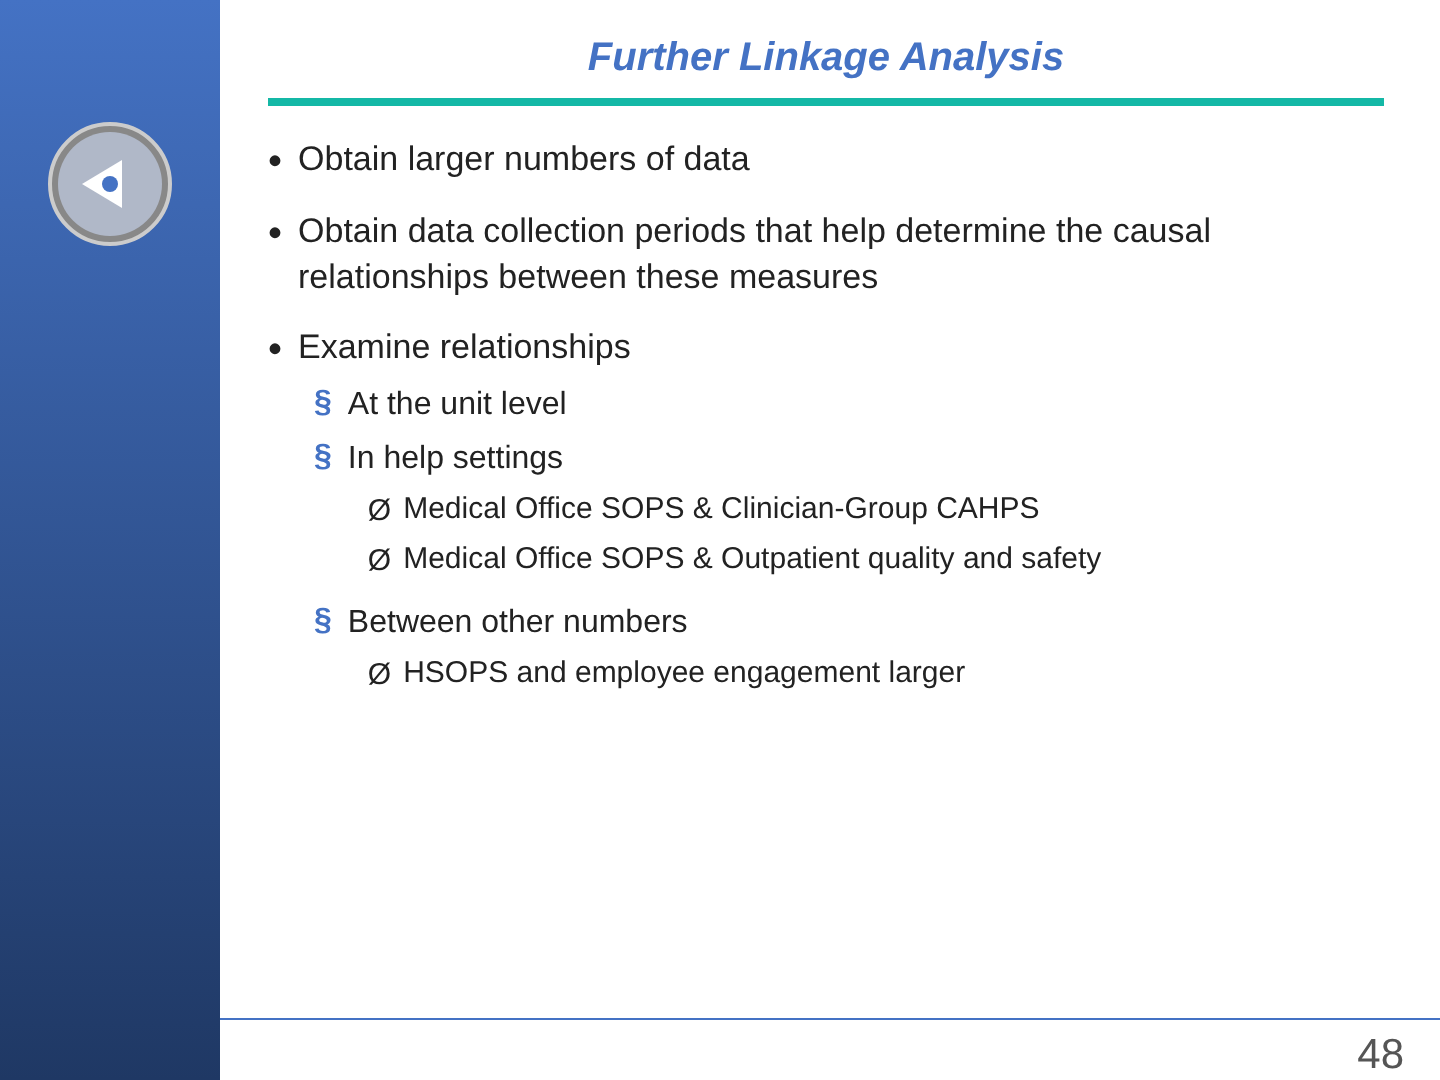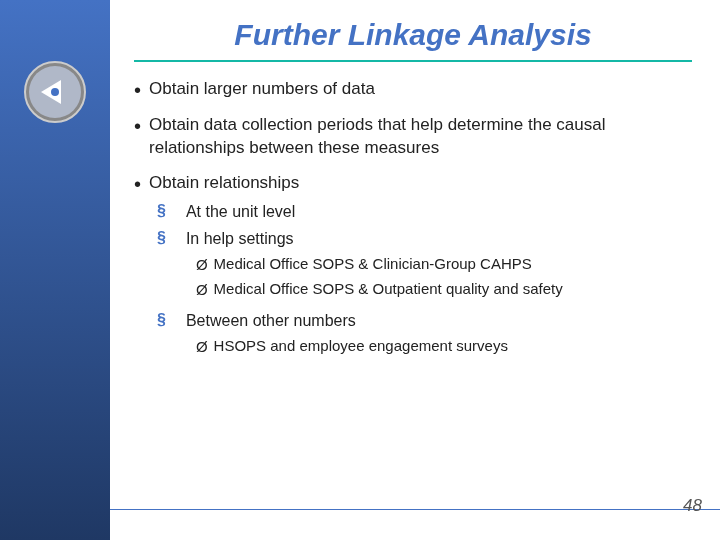--- a/index.html
+++ b/index.html
@@ -32,25 +32,25 @@
     .main-content {
       flex: 1;
       padding: 18px 28px 18px 24px;
       display: flex;
       flex-direction: column;
       position: relative;
     }
 
     .slide-title {
       text-align: center;
-      font-size: 30px;
+      font-size: 20px;
       font-style: italic;
       font-weight: bold;
       color: #4472C4;
-      border-bottom: 2px solid #14b8a6;
+      border-bottom: 4px solid #14b8a6;
       padding-bottom: 8px;
       margin-bottom: 16px;
     }
 
     .bullet-list {
       list-style: none;
       padding: 0;
     }
 
     .bullet-list > li {
@@ -92,21 +92,20 @@
     .sub-bullet {
       font-size: 16px;
       font-weight: bold;
       color: #4472C4;
       flex-shrink: 0;
       line-height: 1.3;
     }
 
     .sub-text {
       line-height: 1.35;
-      margin-left: 12px;
     }
 
     .sub-sub-list {
       list-style: none;
       padding: 0;
       margin-top: 4px;
       margin-left: 10px;
     }
 
     .sub-sub-list > li {
@@ -120,25 +119,24 @@
 
     .arrow-bullet {
       color: #222;
       font-size: 15px;
       flex-shrink: 0;
       line-height: 1.4;
     }
 
     .page-number {
       position: absolute;
-      bottom: 24px;
+      bottom: 0;
       right: 18px;
-      font-size: 17px;
+      font-size: 21px;
       color: #555;
-      font-style: italic;
     }
 
     .bottom-line {
       position: absolute;
       bottom: 30px;
       left: 0;
       right: 0;
       height: 1.5px;
       background: #4472C4;
     }
@@ -167,21 +165,21 @@
     </li>
 
     <li>
       <span class="bullet-dot">•</span>
       <span class="bullet-text">Obtain data collection periods that help determine the causal relationships between these measures</span>
     </li>
 
     <li>
       <span class="bullet-dot">•</span>
       <span class="bullet-text">
-        <span>Obtain relationships</span>
+        <span>Examine relationships</span>
 
         <ul class="sub-list">
 
           <li>
             <span class="sub-bullet">§</span>
             <span class="sub-text">
               <span>At the unit level</span>
             </span>
           </li>
 
@@ -202,21 +200,21 @@
             </span>
           </li>
 
           <li>
             <span class="sub-bullet">§</span>
             <span class="sub-text">
               <span>Between other numbers</span>
               <ul class="sub-sub-list">
                 <li>
                   <span class="arrow-bullet">Ø</span>
-                  <span>HSOPS and employee engagement surveys</span>
+                  <span>HSOPS and employee engagement larger</span>
                 </li>
               </ul>
             </span>
           </li>
 
         </ul>
       </span>
     </li>
 
   </ul>

